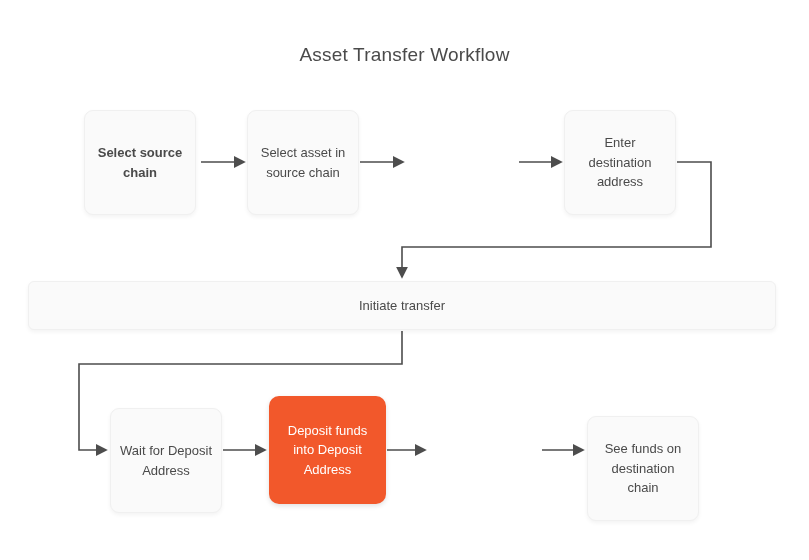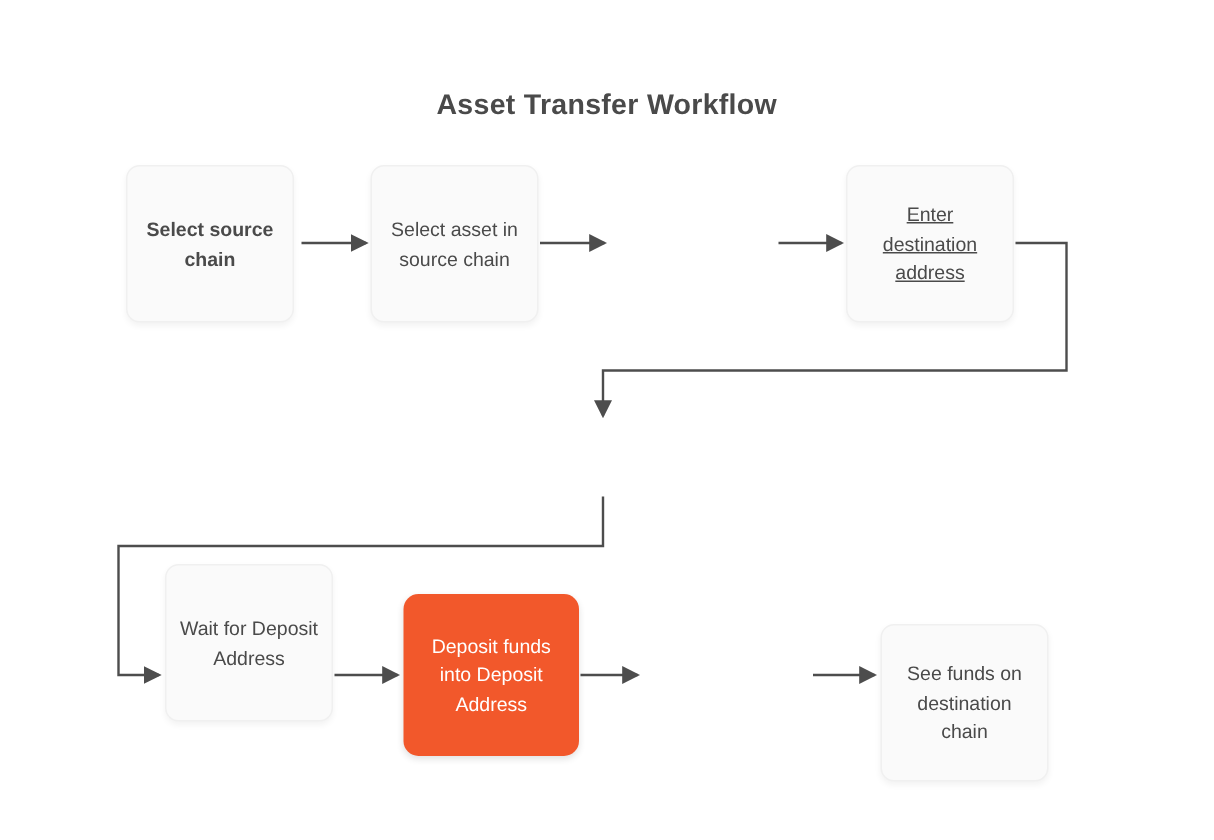--- a/index.html
+++ b/index.html
@@ -10,26 +10,26 @@
   }
   .canvas {
     position: relative;
     width: 809px;
     height: 560px;
     background: #ffffff;
     overflow: hidden;
   }
   .diagram-title {
     position: absolute;
-    top: 60px;
+    top: 44px;
     left: 0;
     width: 100%;
     text-align: center;
     font-size: 19px;
-    font-weight: 700;
+    font-weight: 400;
     color: var(--node_text, #4a4a4a);
     letter-spacing: 0.2px;
   }
   .edges {
     position: absolute;
     inset: 0;
     width: 809px;
     height: 560px;
   }
   .edges path {
@@ -68,23 +68,23 @@
     left: 28px;
     top: 281px;
     width: 748px;
     height: 49px;
     border-radius: 6px;
   }
   
   .n1 { left: 84px;  top: 110px; font-weight: bold; }
   .n2 { left: 247px; top: 110px; align-items: center; }
   .n3 { left: 406px; top: 110px; }
-  .n4 { left: 564px; top: 110px; text-decoration: underline; }
+  .n4 { left: 564px; top: 110px; }
   
-  .n5 { left: 110px; top: 376px; }
+  .n5 { left: 110px; top: 408px; }
   .n6 { left: 269px; top: 396px; width: 117px; height: 108px; }
   .n7 { left: 429px; top: 398px; }
   .n8 { left: 587px; top: 416px; }
 </style>
 </head>
 <body>
 
 <div class="canvas">
 
   <div class="diagram-title">Asset Transfer Workflow</div>
@@ -112,20 +112,23 @@
   <div class="node n1">
     <span>Select source chain</span>
   </div>
   <div class="node n2">
     <span>Select asset in source chain</span>
   </div>
   <div class="node n4">
     <span>Enter destination address</span>
   </div>
 
+  <div class="node wide">
+    <span>Initiate transfer</span>
+  </div>
 
   <div class="node n5">
     <span>Wait for Deposit Address</span>
   </div>
   <div class="node highlight n6">
     <span>Deposit funds into Deposit Address</span>
   </div>
   <div class="node n8">
     <span>See funds on destination chain</span>
   </div>

